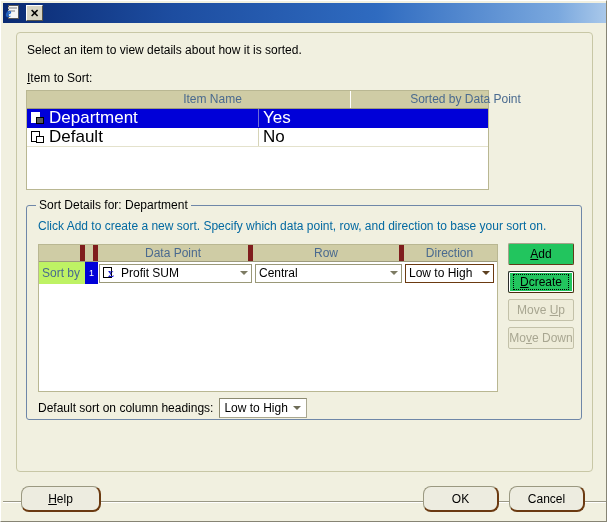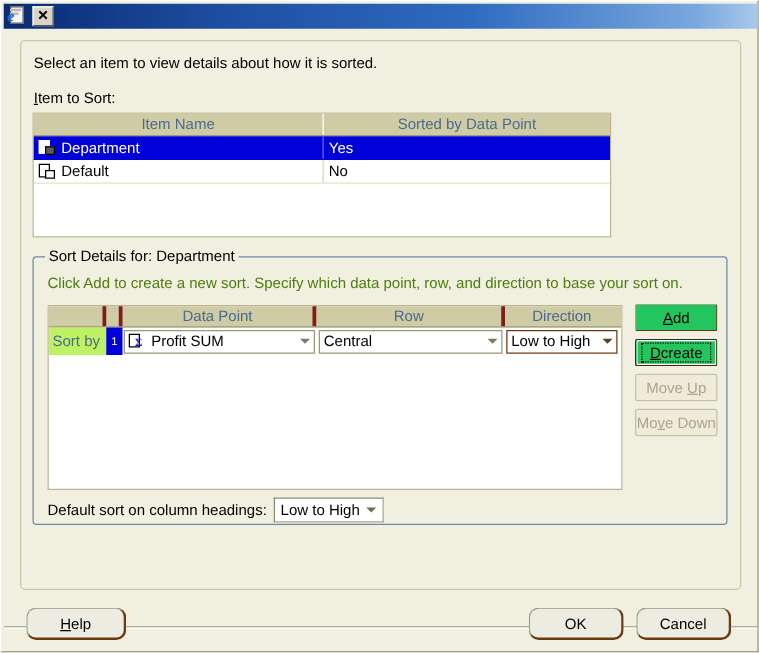--- a/index.html
+++ b/index.html
@@ -150,37 +150,37 @@
     flex: 0 0 auto;
     text-align: center;
     color: #4a6a8f;
     font-size: 12px;
     line-height: 17px;
     box-sizing: border-box;
     border-right: 1px solid #ffffff;
     overflow: hidden;
     white-space: nowrap;
   }
-  .grid-th.c1 { width: 232px; }
+  .grid-th.c1 { width: 276px; margin-left: 48px; }
   .grid-th.c2 { width: 229px; border-right: none;}
   .grid-row {
     display: flex;
     height: 19px;
     box-sizing: border-box;
     border-bottom: 1px solid #e4e2cc;
     align-items: center;
   }
   .grid-row.selected {
     background: #0000d8;
     color: #ffffff;
     border-bottom: 1px solid #0000d8;
   }
   .grid-cell {
     box-sizing: border-box;
-    font-size: 12px;
+    font-size: 17px;
     line-height: 18px;
     padding-left: 4px;
     white-space: nowrap;
     overflow: hidden;
     display: flex;
     align-items: center;
   }
   .grid-cell.c1 { width: 232px; border-right: 1px solid #d6d4b8;}
   .grid-row.selected .grid-cell.c1 { border-right: 1px solid #6d6dd8;}
   .grid-cell.c2 { width: 229px; }
@@ -227,21 +227,21 @@
     background: #f1f0e0;
     padding: 0 3px;
     font-size: 12px;
     color: #000000;
     white-space: nowrap;
   }
   .gb-instr {
     position: absolute;
     left: 11px; top: 13px;
     font-size: 12px;
-    color: #4d7c0f;
+    color: #0369a1;
     white-space: nowrap;
   }
 
   
   .sort-grid {
     position: absolute;
     left: 11px; top: 38px;
     width: 460px;
     height: 148px;
     background: #ffffff;
@@ -255,21 +255,21 @@
     border-bottom: 1px solid #9c9a7c;
     box-sizing: border-box;
   }
   .sort-th {
     flex: 0 0 auto;
     text-align: center;
     color: #4a6a8f;
     font-size: 12px;
     line-height: 16px;
     box-sizing: border-box;
-    border-right: 3px solid #7f1d1d;
+    border-right: 5px solid #7f1d1d;
     white-space: nowrap;
     overflow: hidden;
   }
   .sort-th.w-sortby { width: 46px; }
   .sort-th.w-mark   { width: 13px; }
   .sort-th.w-dp     { width: 155px; }
   .sort-th.w-row    { width: 151px; }
   .sort-th.w-dir    { width: 91px; border-right: none;}
 
   .sort-datarow {

